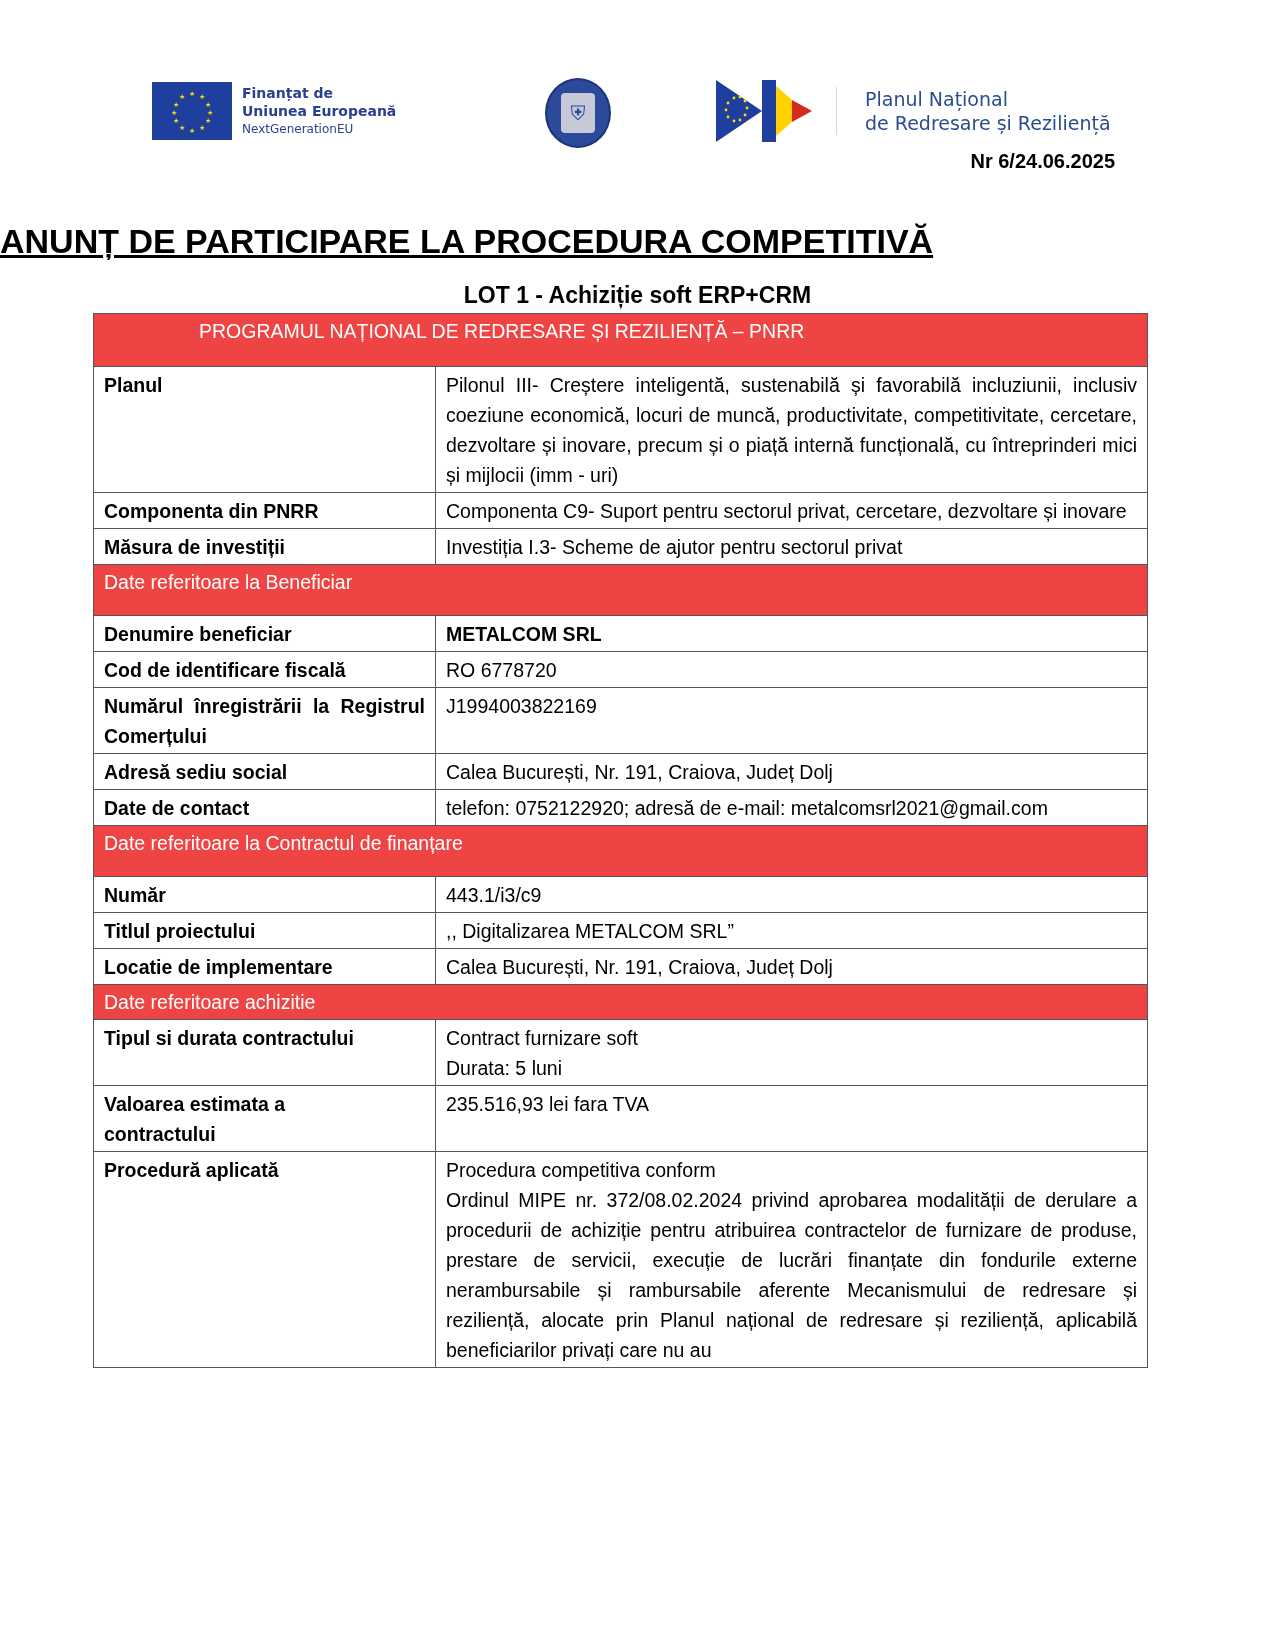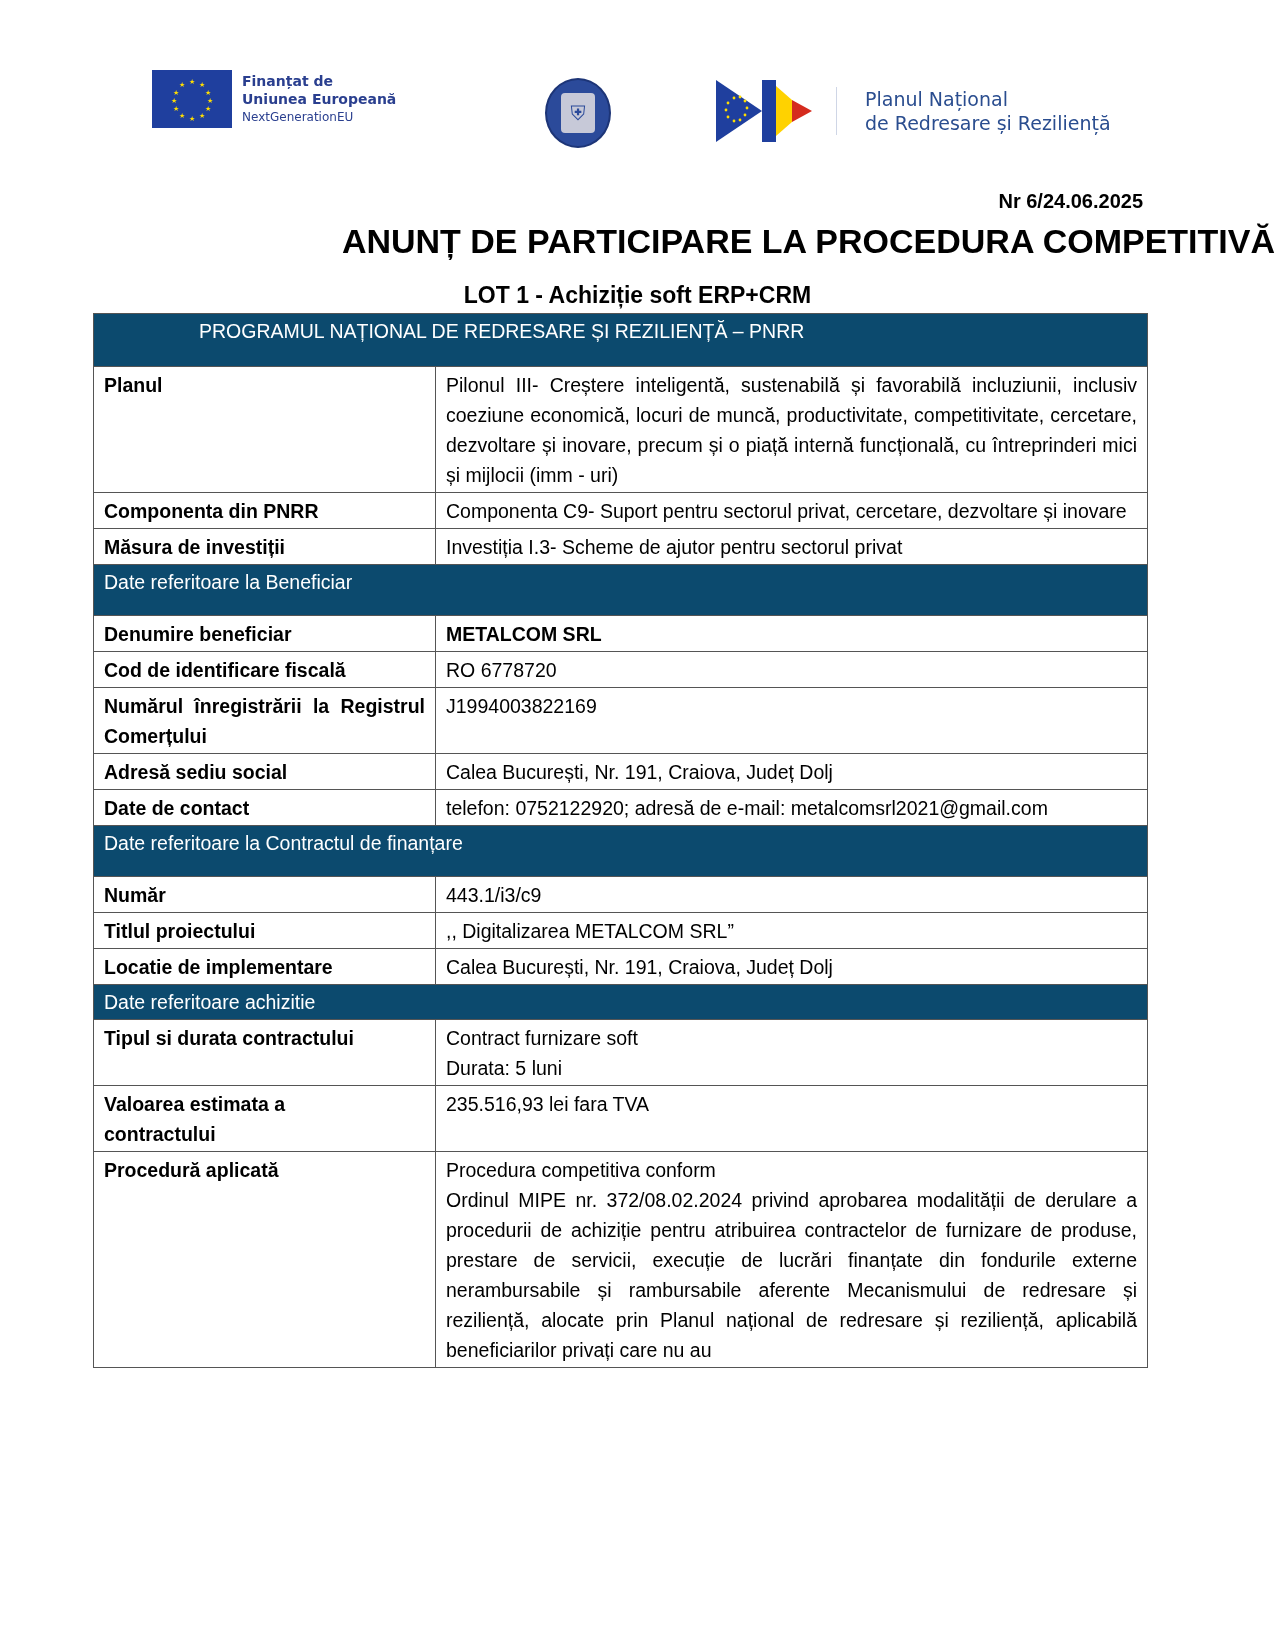--- a/index.html
+++ b/index.html
@@ -1,40 +1,40 @@
 <!DOCTYPE html>
 <html><head>
 <meta charset="utf-8">
 <style>
   html, body { margin: 0; padding: 0; background: #ffffff; }
   body { width: 1275px; height: 1650px; position: relative; overflow: hidden;
          font-family: "Liberation Sans", sans-serif; color: #000; }
   .logos { position: absolute; top: 70px; left: 0; width: 1275px; height: 80px; }
-  .eu-logo { position: absolute; left: 152px; top: 0; display: flex; align-items: center; }
+  .eu-logo { position: absolute; left: 152px; top: 12px; display: flex; align-items: center; }
   .eu-flag { width: 80px; height: 58px; background: #1f3f9e; position: relative; }
   .eu-flag .star { position: absolute; color: #ffdd00; font-size: 7px; line-height: 7px; }
   .eu-text { margin-left: 10px; font-family: "DejaVu Sans", sans-serif; color: #1f3f9e; }
   .eu-text .l1, .eu-text .l2 { font-size: 14px; font-weight: bold; line-height: 18px; color: #2a3f8f; }
   .eu-text .l3 { font-size: 12px; line-height: 18px; color: #2a3f8f; }
   .gov-logo { position: absolute; left: 545px; top: 8px; width: 62px; height: 66px; border-radius: 50%;
               background: #2b4a9a; border: 2px solid #1d3577; display: flex; align-items: center; justify-content: center; }
   .gov-logo .inner { width: 34px; height: 40px; border-radius: 4px; background: #c7c9d8; color: #2b4a9a; font-size: 20px;
               display: flex; align-items: center; justify-content: center; }
   .pnrr-logo { position: absolute; left: 716px; top: 10px; display: flex; align-items: center; }
   .pnrr-mark { width: 110px; height: 62px; position: relative; }
   .pnrr-text { margin-left: 10px; border-left: 1px solid #cfd6e6; padding-left: 28px; font-family: "DejaVu Sans", sans-serif; color: #2a4d8f; }
   .pnrr-text div { font-size: 19px; line-height: 24px; }
-  .docnum { position: absolute; top: 150px; right: 132px; font-weight: bold; font-size: 20px; margin-top: 40px; }
-  .title { position: absolute; top: 222px; left: 0; width: 1275px; text-align: right; font-weight: bold; font-size: 34px; letter-spacing: 0px; }
+  .docnum { position: absolute; top: 150px; right: 160px; font-weight: bold; font-size: 20px; }
+  .title { position: absolute; top: 222px; left: 0; width: 1275px; text-align: left; font-weight: bold; font-size: 34px; letter-spacing: 0px; text-decoration: underline; }
   .subtitle { position: absolute; top: 282px; left: 0; width: 1275px; text-align: center; font-weight: bold; font-size: 23px; }
   table.main { position: absolute; top: 313px; left: 93px; width: 1055px; border-collapse: collapse; font-size: 19.5px; }
   table.main td { border: 1.5px solid #555; vertical-align: top; padding: 3px 10px 2px 10px; line-height: 30px; }
   td.lbl { width: 271px; font-weight: bold; }
   td.val { text-align: justify; }
-  tr.section td { background: #0c4a6e; color: #ffffff; font-weight: normal; padding: 2px 10px; }
+  tr.section td { background: #ef4444; color: #ffffff; font-weight: normal; padding: 2px 10px; }
   tr.section.tall td { height: 46px; }
   tr.section.top td { height: 48px; padding-left: 105px; }
   td.bold { font-weight: bold; }
   .lbl-justify { text-align: justify; text-align-last: left; }
 </style>
 </head>
 <body>
 
 <div class="logos">
   <div class="eu-logo">

